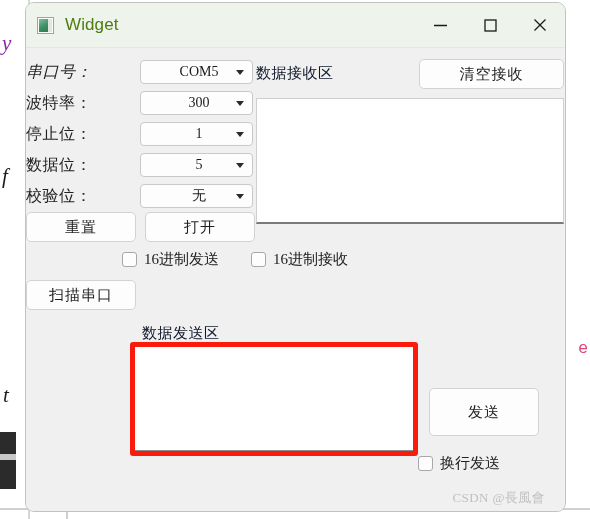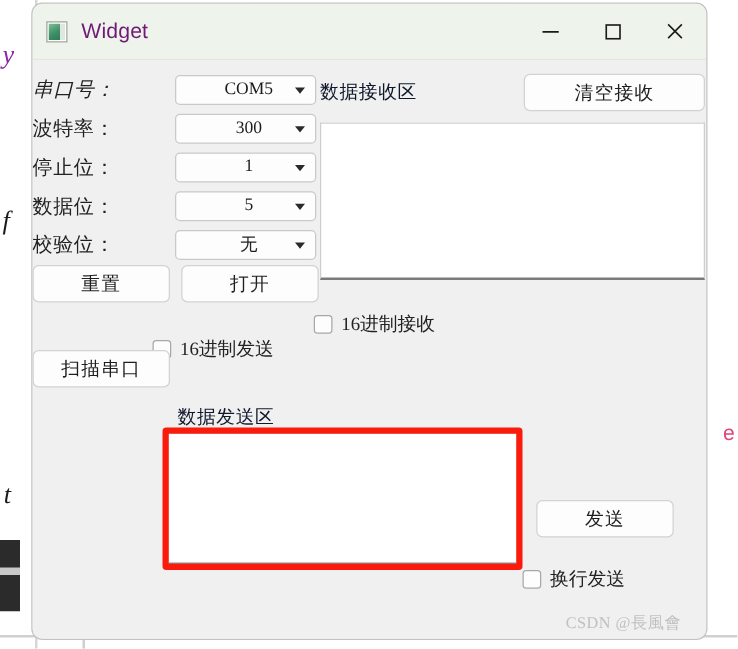--- a/index.html
+++ b/index.html
@@ -120,21 +120,21 @@
   }
   .app-icon .bar {
     position: absolute;
     right: 1px; top: 1px;
     width: 4px; height: 13px;
     background: #dfe8df;
   }
   .win-title {
     margin-left: 11px;
     font-size: 17px;
-    color: #701a75;
+    color: #4d7c0f;
     letter-spacing: .1px;
   }
   .win-controls {
     position: absolute;
     right: 0; top: 0;
     height: 44px;
     display: flex;
     align-items: center;
   }
   .win-btn {
@@ -344,40 +344,40 @@
         <span class="arrow"></span>
       </div>
       <div class="combo" style="left:114px; top:136px;">
         <span class="cn">无</span>
         <span class="arrow"></span>
       </div>
 
       <div class="btn cn" style="left:0px; top:164px; width:110px; height:30px;">重置</div>
       <div class="btn cn" style="left:119px; top:164px; width:110px; height:30px;">打开</div>
 
-      <div class="cbox-wrap" style="left:96px; top:202px;margin-top:20px;">
+      <div class="cbox-wrap" style="left:96px; top:202px;">
         <span class="cbox"></span>
         <span class="cn">16进制发送</span>
       </div>
       <div class="cbox-wrap" style="left:225px; top:202px;">
         <span class="cbox"></span>
         <span class="cn">16进制接收</span>
       </div>
 
       <div class="btn cn" style="left:0px; top:232px; width:110px; height:30px;">扫描串口</div>
 
       <div class="section-label cn" style="left:230px; top:16px;">数据接收区</div>
       <div class="btn cn" style="left:393px; top:11px; width:145px; height:30px;">清空接收</div>
       <div class="textarea" style="left:230px; top:50px; width:308px; height:126px;"></div>
 
       <div class="section-label cn" style="left:116px; top:276px;">数据发送区</div>
       <div class="textarea send" style="left:108px; top:298px; width:280px; height:106px;"></div>
       <div class="redbox" style="left:104px; top:294px; width:288px; height:114px;"></div>
 
-      <div class="btn cn" style="left:403px; top:352px; width:110px; height:30px;font-family:Liberation Mono, monospace;">发送</div>
+      <div class="btn cn" style="left:403px; top:340px; width:110px; height:48px;font-family:Liberation Mono, monospace;">发送</div>
 
       <div class="cbox-wrap" style="left:392px; top:406px;">
         <span class="cbox"></span>
         <span class="cn">换行发送</span>
       </div>
 
       <div class="watermark">CSDN @長風會</div>
     </div>
   </div>
 </div>

